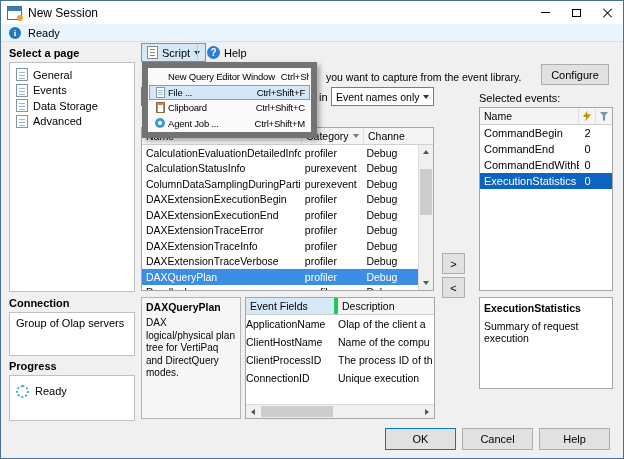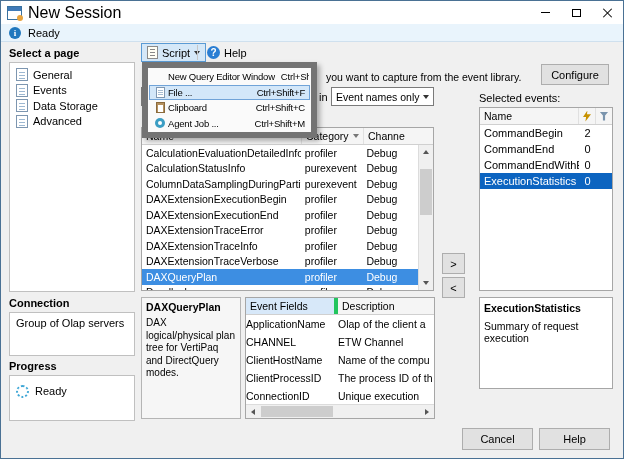--- a/index.html
+++ b/index.html
@@ -5,21 +5,21 @@
   *{box-sizing:border-box;margin:0;padding:0}
   body{margin:0;background:#fff}
   .win{position:relative;width:624px;height:459px;border:1px solid #4a7194;background:#f0f0f0;
        font:11px "Liberation Sans","DejaVu Sans",sans-serif;color:#000;overflow:hidden}
   .abs{position:absolute}
   
   .titlebar{position:absolute;left:0;top:0;width:100%;height:23px;background:#fff;display:flex;align-items:center}
   .appicon{position:relative;width:15px;height:14px;border:1px solid #39719f;background:#fff;margin:0 6px;flex:none}
   .appicon::before{content:"";position:absolute;left:0;top:0;right:0;height:4px;background:#3f7ab8}
   .appicon::after{content:"";position:absolute;right:-2px;bottom:-2px;width:6px;height:6px;background:#e8a33d;border-radius:50%}
-  .caption{font-size:16px}
+  .caption{font-size:12px}
   .wctrls{margin-left:auto;display:flex;height:23px}
   .wbtn{width:31px;height:23px;display:flex;align-items:center;justify-content:center}
   .ico-min{width:9px;height:1px;background:#000}
   .ico-max{width:9px;height:8px;border:1px solid #000}
   .ico-close{position:relative;width:9px;height:9px}
   .ico-close::before,.ico-close::after{content:"";position:absolute;left:4px;top:-1px;width:1px;height:12px;background:#000}
   .ico-close::before{transform:rotate(45deg)}
   .ico-close::after{transform:rotate(-45deg)}
   
   .statusbar{position:absolute;left:0;top:23px;width:100%;height:18px;background:#e9f4fc;border-bottom:1px solid #cfe0ee;
@@ -295,24 +295,20 @@
   <div class="tbl" style="left:244px;top:296px;width:190px;height:122px">
     <div class="thead">
       <div class="th" style="width:92px;background:#d7e8f9;border-right:4px solid #22c55e">Event Fields</div>
       <div class="th" style="width:96px;border-right:none">Description</div>
     </div>
     <div class="frow">
       <div style="width:92px">ApplicationName</div>
       <div style="width:96px">Olap of the client a</div>
     </div>
     <div class="frow">
-      <div style="width:92px">CHANNEL</div>
-      <div style="width:96px">ETW Channel</div>
-    </div>
-    <div class="frow">
       <div style="width:92px">ClientHostName</div>
       <div style="width:96px">Name of the compu</div>
     </div>
     <div class="frow">
       <div style="width:92px">ClientProcessID</div>
       <div style="width:96px">The process ID of th</div>
     </div>
     <div class="frow">
       <div style="width:92px">ConnectionID</div>
       <div style="width:96px">Unique execution</div>
@@ -326,20 +322,21 @@
           <span class="triR"></span>
         </div>
     </div>
   </div>
 
   <div class="detailpanel" style="left:478px;top:296px;width:134px;height:92px">
     <div class="ptitle">ExecutionStatistics</div>
     <div class="pbody">Summary of request execution</div>
   </div>
 
+  <div class="btn default" style="left:384px;top:427px;width:71px;height:22px">OK</div>
   <div class="btn" style="left:461px;top:427px;width:71px;height:22px">Cancel</div>
   <div class="btn" style="left:538px;top:427px;width:71px;height:22px">Help</div>
 
   <div class="menu">
     <div class="mitem">
       <span class="micon"></span>
       <span>New Query Editor Window</span>
       <span class="mshort">Ctrl+Shift+N</span>
     </div>
     <div class="mitem hl">

